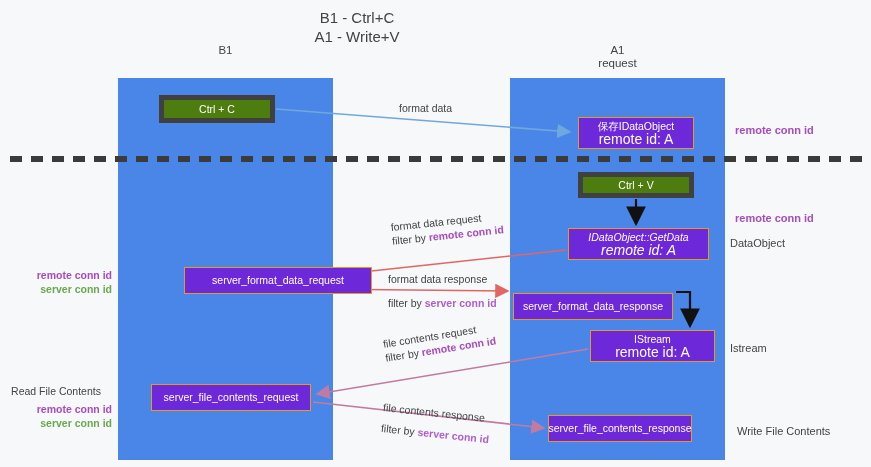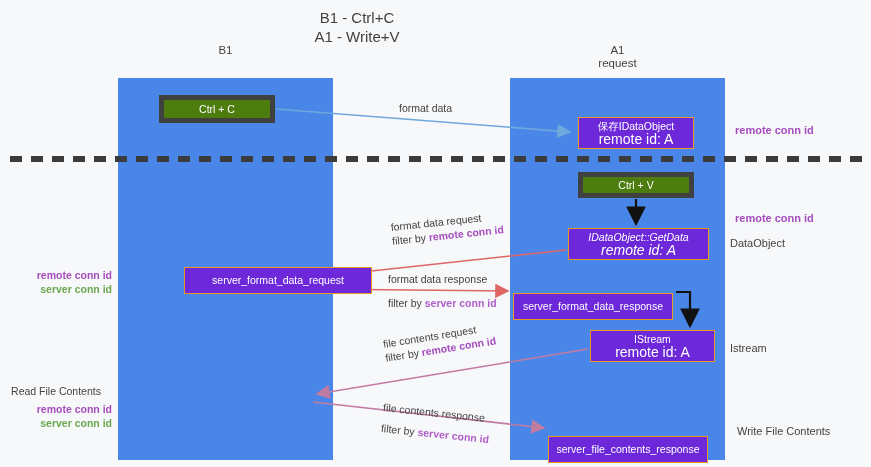--- a/index.html
+++ b/index.html
@@ -40,21 +40,21 @@
   .box.orange{background:#6d28d9;border:1px solid #e8991f;}
   .box .l2{font-size:14px;}
   #box-ctrl-c{left:159px;top:95px;width:116px;height:28px;}
   #box-save-idataobject{left:578px;top:117px;width:116px;height:32px;}
   #box-ctrl-v{left:578px;top:172px;width:116px;height:26px;}
   #box-getdata{left:568px;top:228px;width:141px;height:32px;font-style:italic;}
   #box-server-format-request{left:151px;top:267px;width:188px;height:27px;margin-left:33px;}
   #box-server-format-response{left:513px;top:278px;width:160px;height:27px;margin-top:15px;}
   #box-istream{left:590px;top:330px;width:125px;height:32px;}
   #box-server-file-request{left:151px;top:384px;width:160px;height:27px;}
-  #box-server-file-response{left:548px;top:436px;width:160px;height:27px;}
+  #box-server-file-response{left:548px;top:415px;width:144px;height:27px;}
   
   #divider{
     position:absolute;left:10px;top:156px;width:852px;height:6px;
     background-image:repeating-linear-gradient(to right,#3b3b3b 0 12px,transparent 12px 21px);
   }
   
   #arrows{position:absolute;left:0;top:0;width:871px;height:467px;}
   
   .ftxt{
     position:absolute;color:#434343;font-size:10.5px;line-height:14px;
@@ -148,20 +148,23 @@
 
   <div class="box orange" id="box-server-format-response">
     <div>server_format_data_response</div>
   </div>
 
   <div class="box orange" id="box-istream">
     <div>IStream</div>
     <div class="l2">remote id: A</div>
   </div>
 
+  <div class="box orange" id="box-server-file-request">
+    <div>server_file_contents_request</div>
+  </div>
 
   <div class="box orange" id="box-server-file-response">
     <div>server_file_contents_response</div>
   </div>
 
   <div class="ftxt" style="left:399px;top:101px;">format data</div>
 
   <div class="ftxt rot" style="left:390px;top:220px;transform:rotate(-6deg);">
     <div>format data request</div>
     <div><span>filter by </span><span class="accent-remote">remote conn id</span></div>

